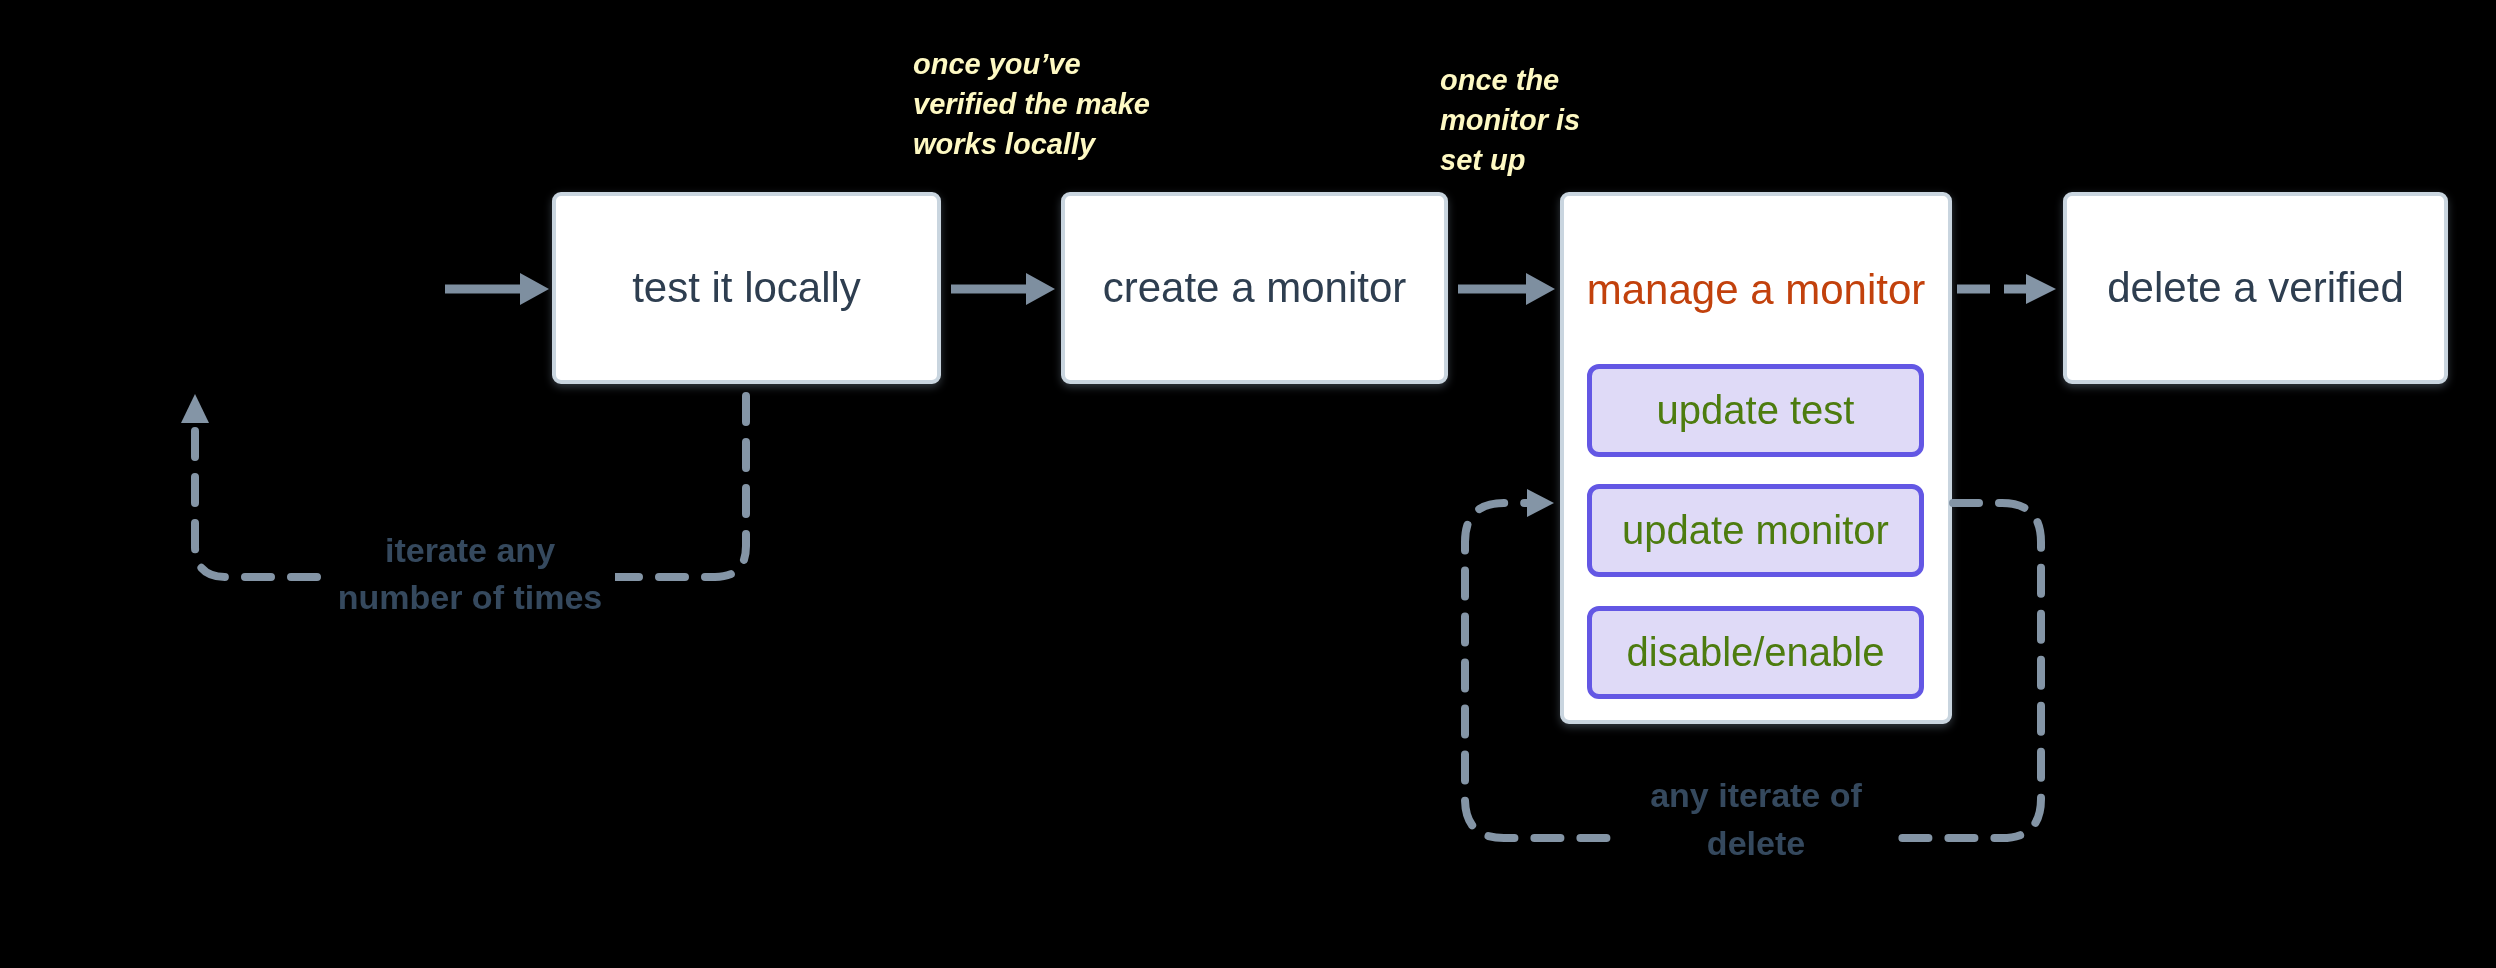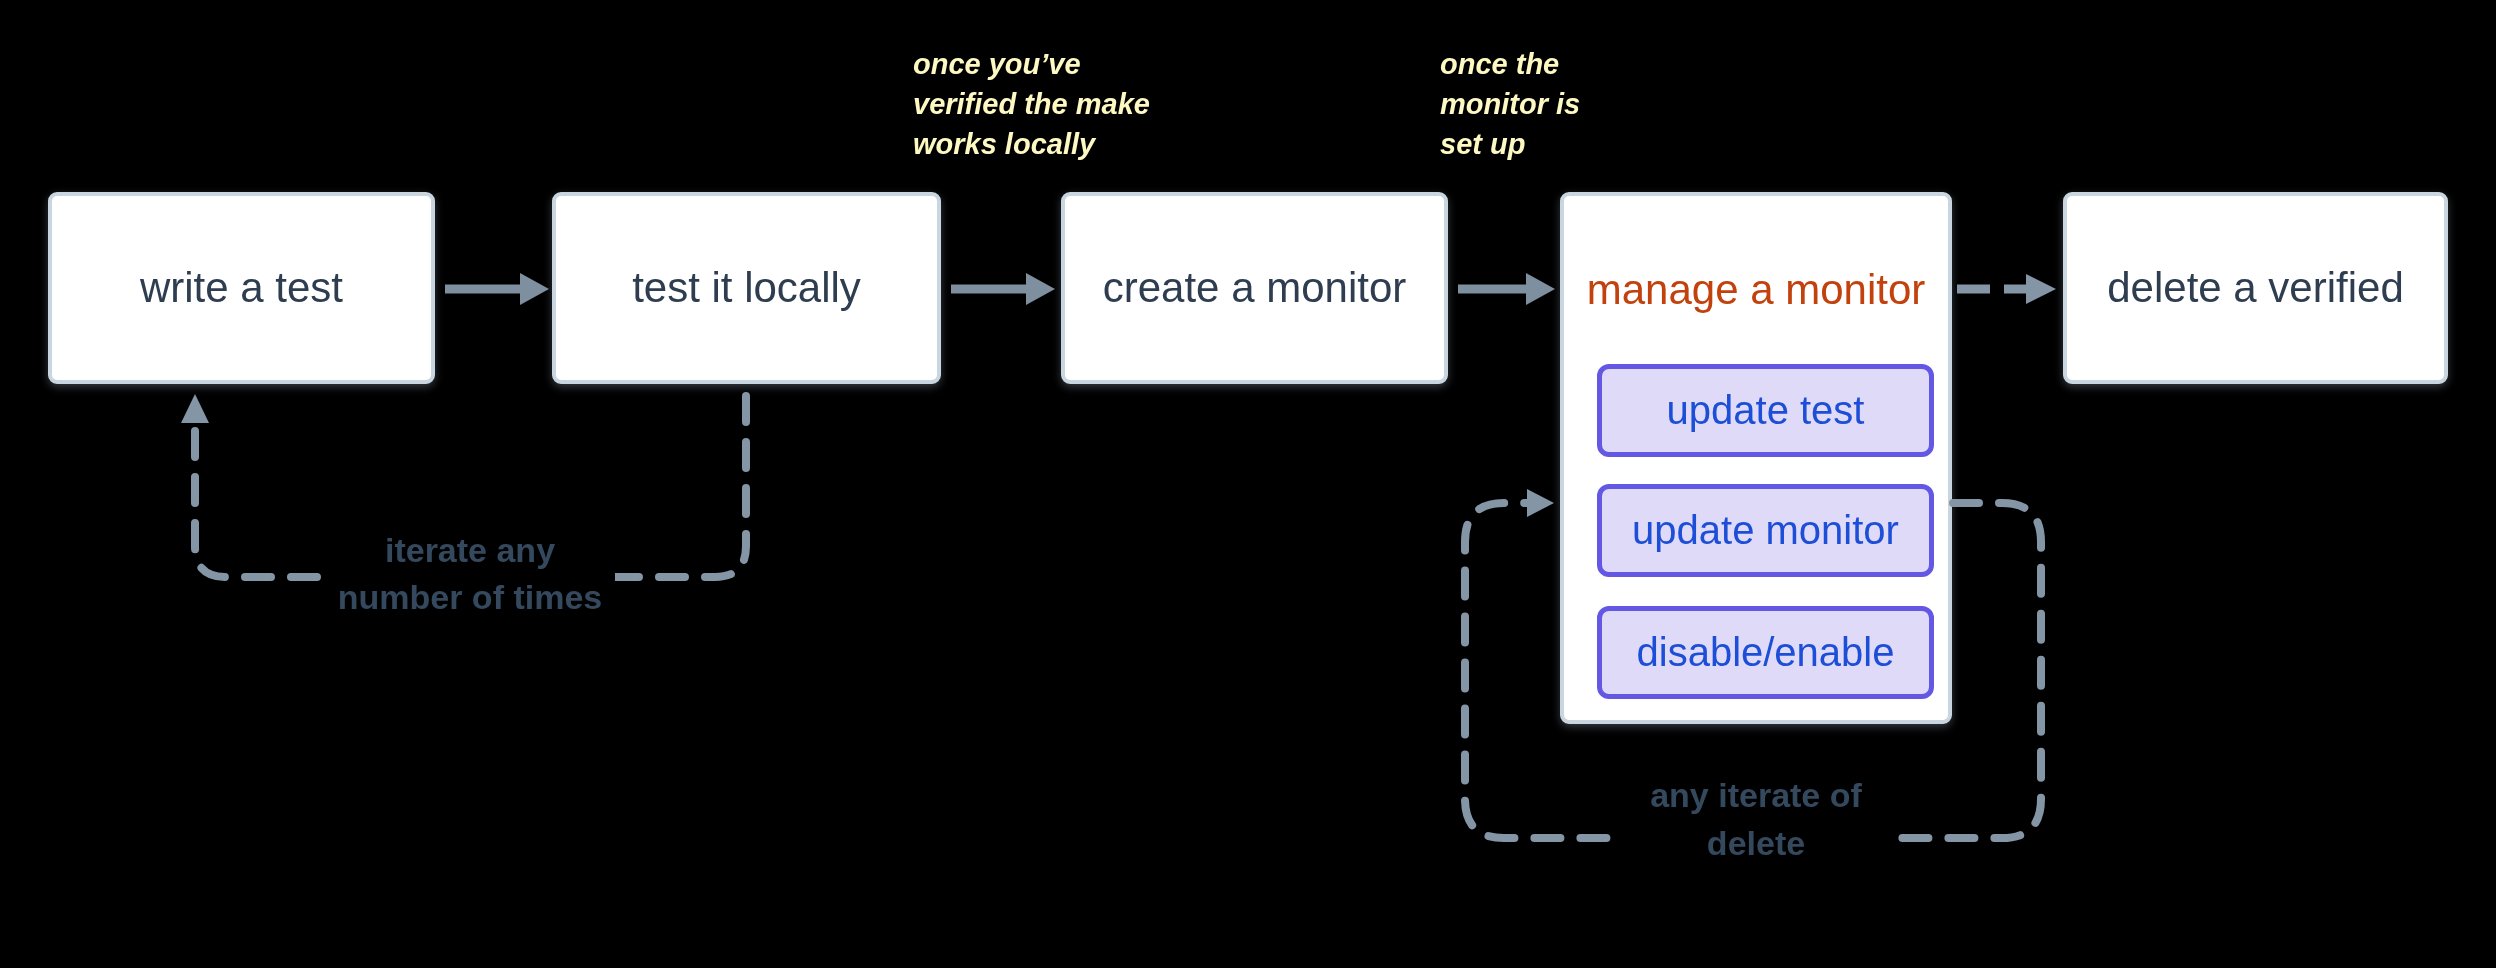--- a/index.html
+++ b/index.html
@@ -17,42 +17,39 @@
   .node--manage{display:block;}
   .manage-title{
     position:absolute;left:0;top:0;width:100%;height:188px;
     display:flex;align-items:center;justify-content:center;
     color:#c2410c;font-size:42px;
   }
   .sub-node{
     position:absolute;left:23px;width:337px;height:93px;box-sizing:border-box;
     background:#dfdaf7;border:5px solid #6357e4;border-radius:12px;
     display:flex;align-items:center;justify-content:center;
-    color:#1d4ed8;font-size:40px;margin-left:10px;
+    color:#4d7c0f;font-size:40px;
   }
   .overlay{position:absolute;left:0;top:0;pointer-events:none;}
   .note{
     position:absolute;font-style:italic;font-weight:bold;
     font-size:29px;line-height:40px;color:#fef9c3;white-space:nowrap;
   }
   .loop-label{
     position:absolute;font-weight:bold;font-size:34px;color:#35495e;
     background:#000000;text-align:center;white-space:nowrap;
   }
   .loop-label--iterate{left:325px;top:527px;width:290px;line-height:47px;}
   .loop-label--changes{left:1620px;top:771px;width:272px;line-height:48px;}
 </style>
 </head>
 <body>
 
 <div class="canvas">
 
-  <div class="node" style="left:48px;top:192px;width:387px;height:192px">
-    <span>write a test</span>
-  </div>
 
   <div class="node" style="left:552px;top:192px;width:389px;height:192px">
     <span>test it locally</span>
   </div>
 
   <div class="node" style="left:1061px;top:192px;width:387px;height:192px">
     <span>create a monitor</span>
   </div>
 
   <div class="node node--manage" style="left:1560px;top:192px;width:392px;height:532px">
@@ -98,21 +95,21 @@
       <polygon points="1527,489 1527,517 1554,503" fill="#8495a6"></polygon>
     </g>
   </svg>
 
   <div class="note" style="left:913px;top:44px">
     <div>once you’ve</div>
     <div>verified the make</div>
     <div>works locally</div>
   </div>
 
-  <div class="note" style="left:1440px;top:44px">
+  <div class="note" style="left:1440px;top:60px">
     <div>once the</div>
     <div>monitor is</div>
     <div>set up</div>
   </div>
 
   <div class="loop-label loop-label--iterate">
     <div>iterate any</div>
     <div>number of times</div>
   </div>
 

